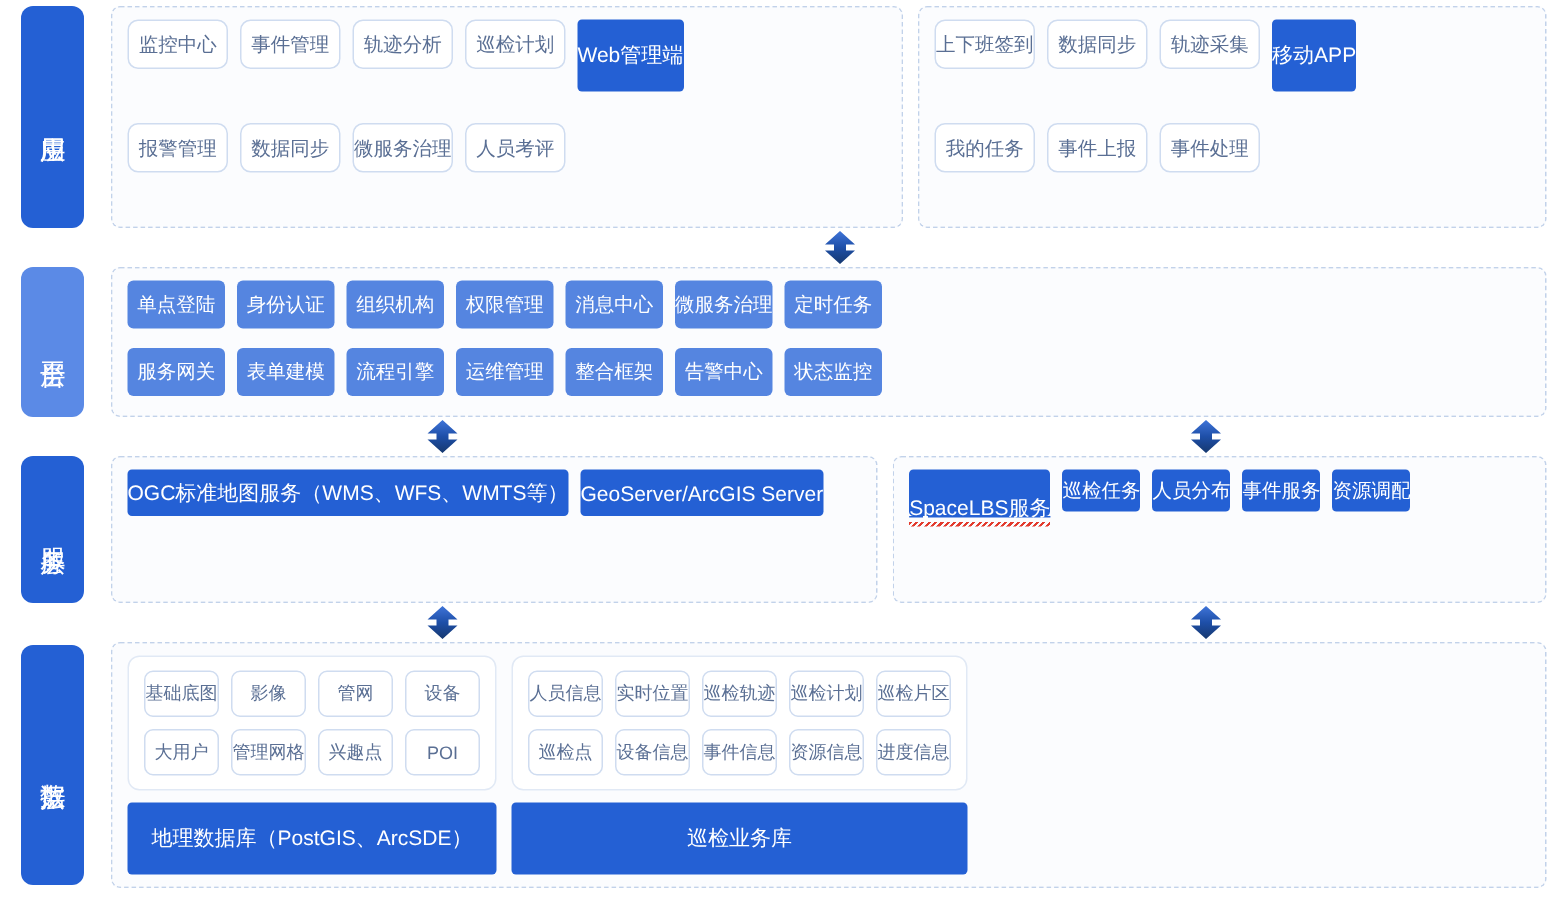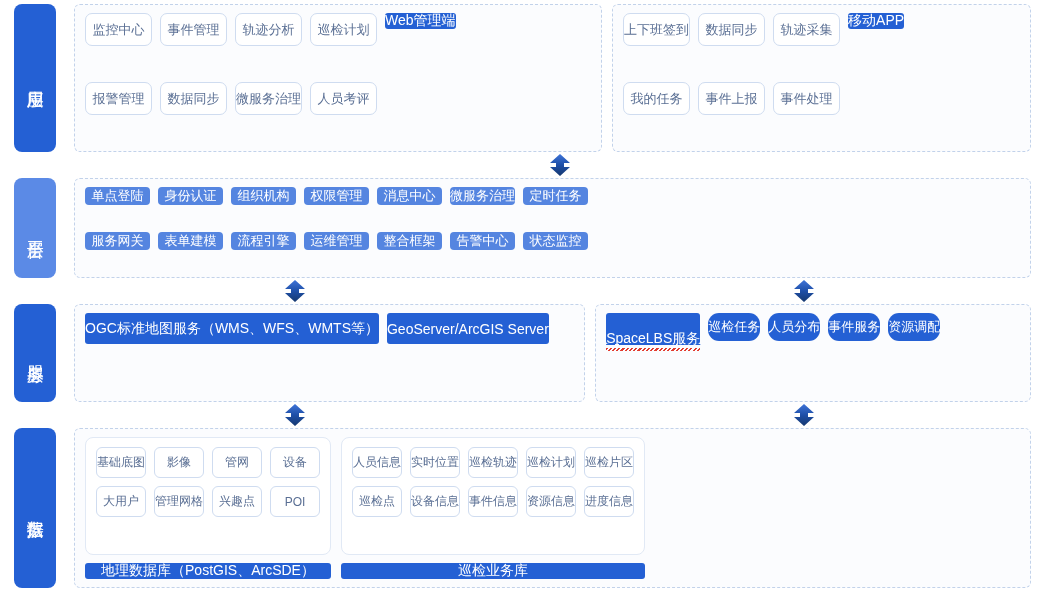--- a/index.html
+++ b/index.html
@@ -81,39 +81,39 @@
     white-space:nowrap;
   }
   .card.sm{height:31px;font-size:12px;border-radius:6px;}
 
   
   .chip{
     background:#5585e0;
     border-radius:4px;
     color:#ffffff;
     font-size:13px;
-    height:18px;
+    height:32px;
     display:flex;align-items:center;justify-content:center;
     box-sizing:border-box;
     white-space:nowrap;
   }
 
   
   .bar{
     background:#2460d4;
     border-radius:3px;
     color:#ffffff;
     font-size:14px;
-    height:16px;
+    height:48px;
     display:flex;align-items:center;justify-content:center;
     box-sizing:border-box;
     white-space:nowrap;
   }
   .bar.tall{height:31px;}
-  .bar.small{font-size:13px;height:28px;border-radius:11px;}
+  .bar.small{font-size:13px;height:28px;}
   .spell{ text-decoration:underline; text-decoration-color:#2460d4; text-decoration-thickness:1px;
           position:relative;margin-top:20px;}
   .spell::after{
     content:"";
     position:absolute;left:0;right:0;bottom:-3px;height:3px;
     background-image:repeating-linear-gradient(135deg,#e23b2e 0 1.5px,transparent 1.5px 3px);
   }
 
   
   .wbox{

